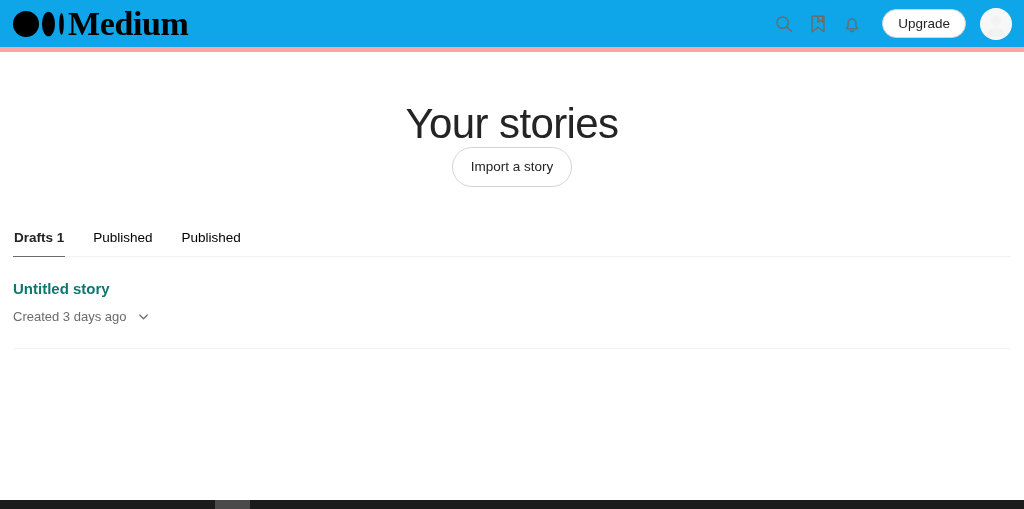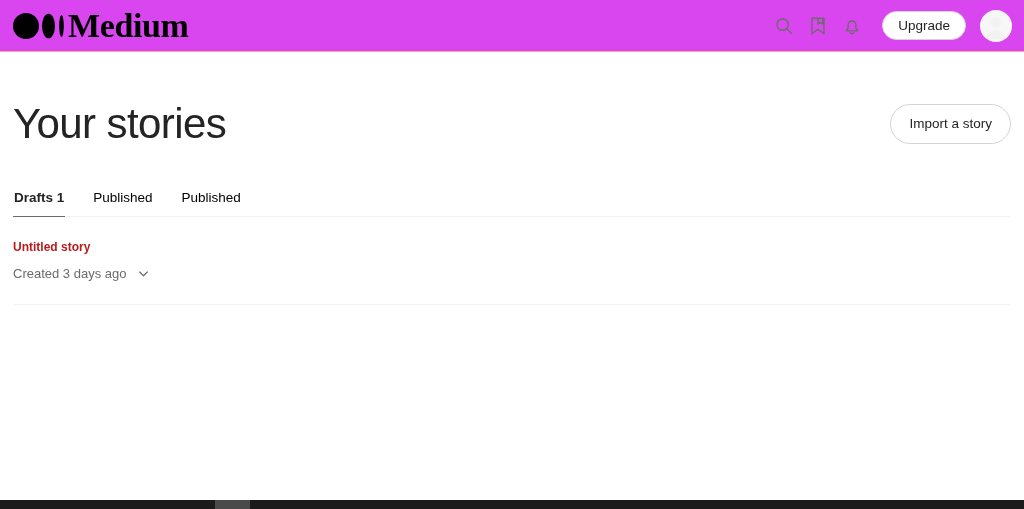--- a/index.html
+++ b/index.html
@@ -15,22 +15,22 @@
     font-family: "Liberation Sans", sans-serif;
     color: #242424;
     overflow: hidden;
     position: relative;
   }
 
   
   .site-header {
     height: 52px;
     width: 100%;
-    background: #d946ef;
-    border-bottom: 1px solid #fca5a5;
+    background: #0ea5e9;
+    border-bottom: 5px solid #fca5a5;
     display: flex;
     align-items: center;
     justify-content: space-between;
     padding: 0 12px 0 13px;
     position: relative;
   }
   .brand {
     display: flex;
     align-items: center;
     gap: 0;
@@ -106,23 +106,23 @@
     padding: 0 13px;
   }
   .page-inner {
     width: 998px;
     margin: 0 auto 0 0;
   }
 
   .title-row {
     display: flex;
     align-items: center;
-    justify-content: space-between;
     padding-top: 49px;
     padding-bottom: 0;
+    flex-direction: column;
   }
   .page-title {
     font-size: 42px;
     line-height: 1.1;
     font-weight: 400;
     letter-spacing: -0.6px;
     margin: 0;
     color: #242424;
   }
   .title-actions {
@@ -181,23 +181,23 @@
     border-bottom: 1px solid #6b6b6b;
   }
 
   
   .story-list { width: 998px; }
   .story-row {
     padding: 23px 0 22px 0;
     border-bottom: 1px solid #f2f2f2;
   }
   .story-title {
-    font-size: 12px;
+    font-size: 15px;
     font-weight: 700;
-    color: #b91c1c;
+    color: #0f766e;
     line-height: 1.2;
     margin: 0 0 10px 0;
     cursor: pointer;
   }
   .story-meta {
     display: flex;
     align-items: center;
     gap: 8px;
     color: #6b6b6b;
     font-size: 13px;

